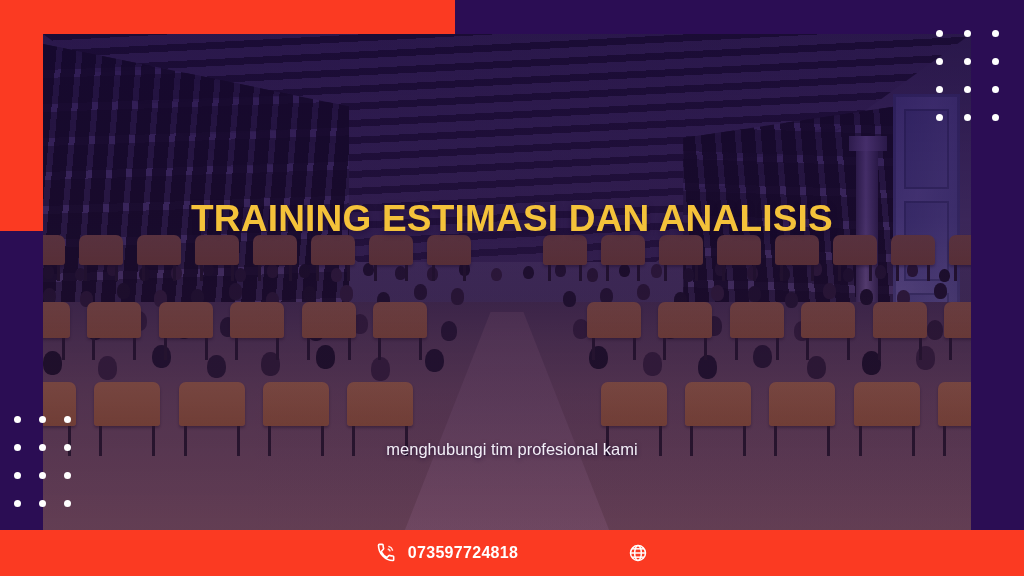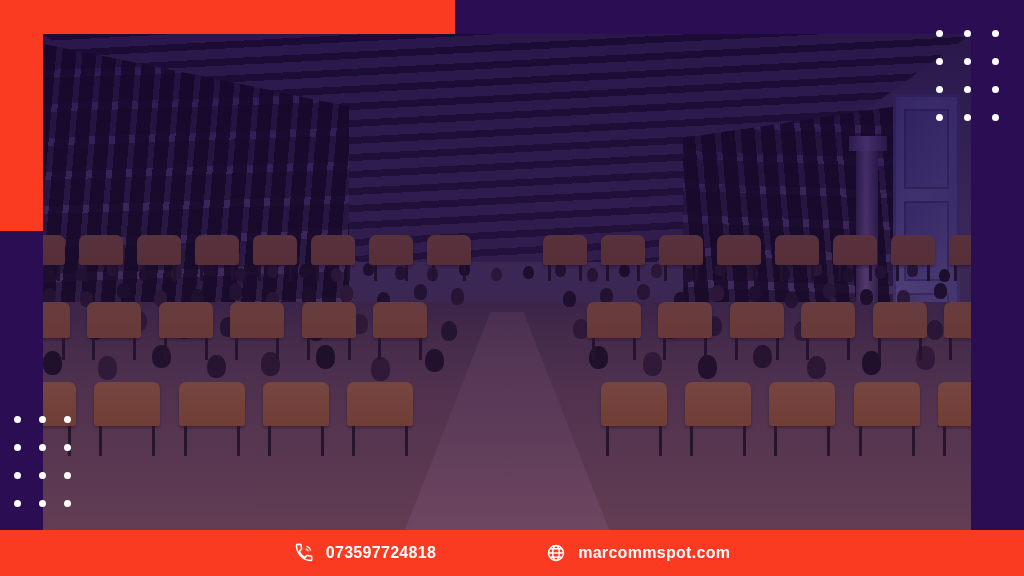--- a/index.html
+++ b/index.html
@@ -447,23 +447,25 @@
           <div class="chair-leg" style="left: calc(90.9091% + 25px); top: calc(52% + 44px); height: 30px;"></div>
           <div class="chair" style="left: calc(100% - 33px); top: 52%; width: 66px; height: 44px;"></div>
           <div class="chair-leg" style="left: calc(100% - 28px); top: calc(52% + 44px); height: 30px;"></div>
         </div>
     </div>
     <div class="duotone"></div>
     <div class="duotone2"></div>
   </div>
 
   <div class="headline">
+    <div>TRAINING ESTIMASI DAN ANALISIS</div>
   </div>
 
   <div class="subtext">
+    <div>menghubungi tim profesional kami</div>
   </div>
 
   <div class="dots dots-tr" id="dots-tr">
       <span></span>
       <span></span>
       <span></span>
       <span></span>
       <span></span>
       <span></span>
       <span></span>
@@ -505,17 +507,16 @@
     <div class="contact">
       <span>
         <svg class="ic" viewBox="0 0 24 24" fill="none" stroke="#ffffff" stroke-width="1.8">
           <circle cx="12" cy="12" r="9"></circle>
           <ellipse cx="12" cy="12" rx="4" ry="9"></ellipse>
           <line x1="3" y1="12" x2="21" y2="12"></line>
           <line x1="4.6" y1="7" x2="19.4" y2="7"></line>
           <line x1="4.6" y1="17" x2="19.4" y2="17"></line>
         </svg>
       </span>
-      <span>marcommspot.com</span>
     </div>
 
   </div>
 </div>
 
 </body></html>

